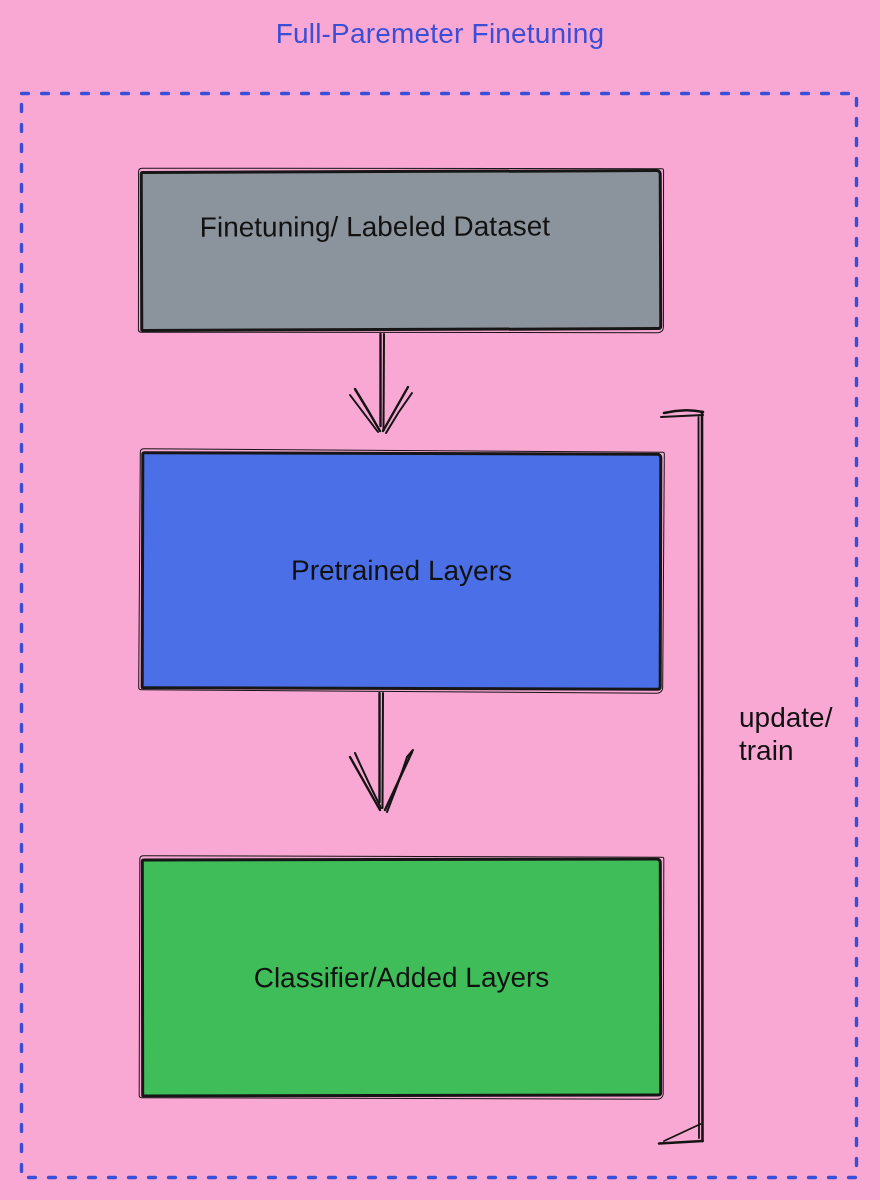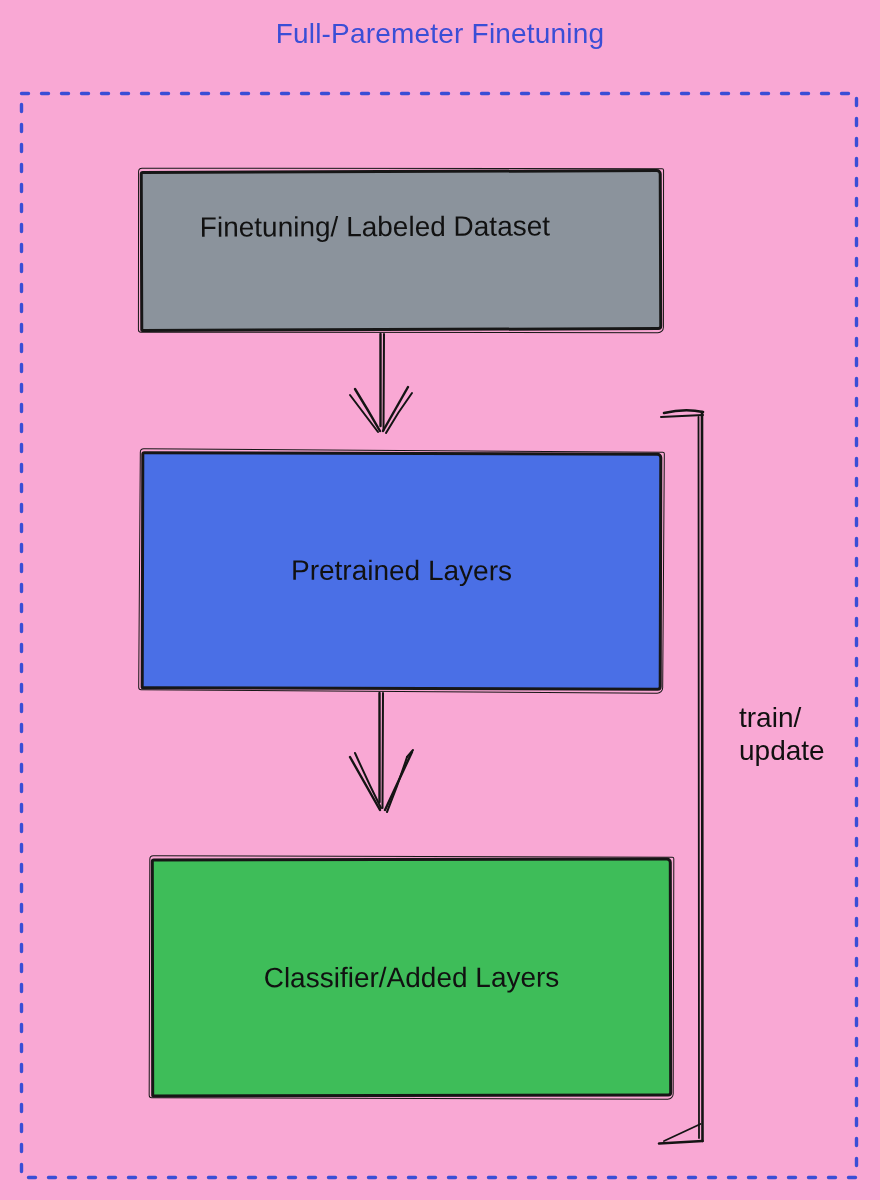--- a/index.html
+++ b/index.html
@@ -61,21 +61,21 @@
     align-items: flex-start;
     padding-top: 38px;
   }
   .node-dataset .node-label { transform: translateX(-26px); }
   .node-model {
     left: 141px; top: 452px;
     width: 521px; height: 238px;
     transform: rotate(0.15deg);
   }
   .node-classifier {
-    left: 151px; top: 858px;
+    left: 141px; top: 858px;
     width: 521px; height: 239px;
     transform: rotate(-0.1deg);
   }
   .bracket-label {
     position: absolute;
     left: 739px;
     top: 701px;
     color: #111111;
     font-size: 28px;
     line-height: 33px;
@@ -128,17 +128,17 @@
 
   <div class="node node-model" style="background-color: rgb(74, 111, 230);">
     <span class="node-label">Pretrained Layers</span>
   </div>
 
   <div class="node node-classifier" style="background-color: rgb(62, 189, 89);">
     <span class="node-label">Classifier/Added Layers</span>
   </div>
 
   <div class="bracket-label">
-    <span>train/</span>
-    <span>update</span>
+    <span>update/</span>
+    <span>train</span>
   </div>
 
 </div>
 
 </body></html>

